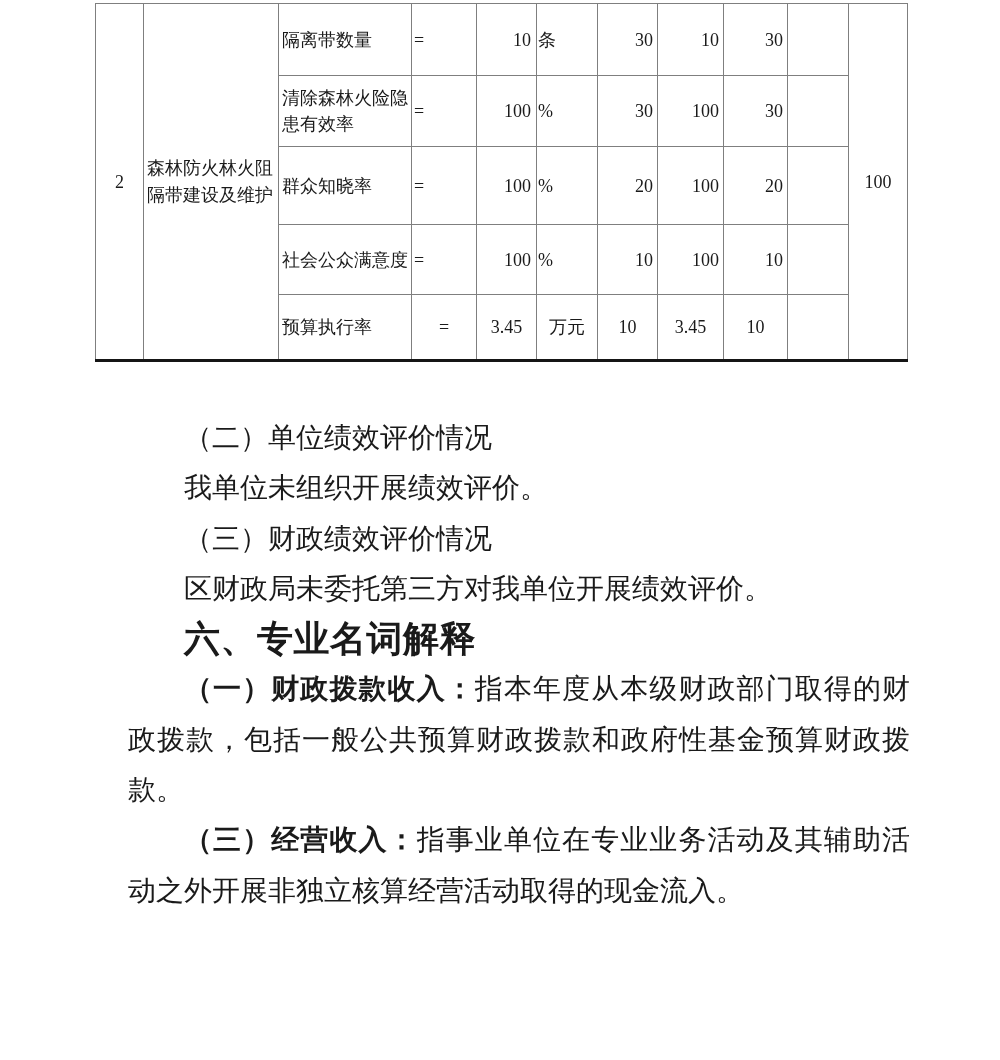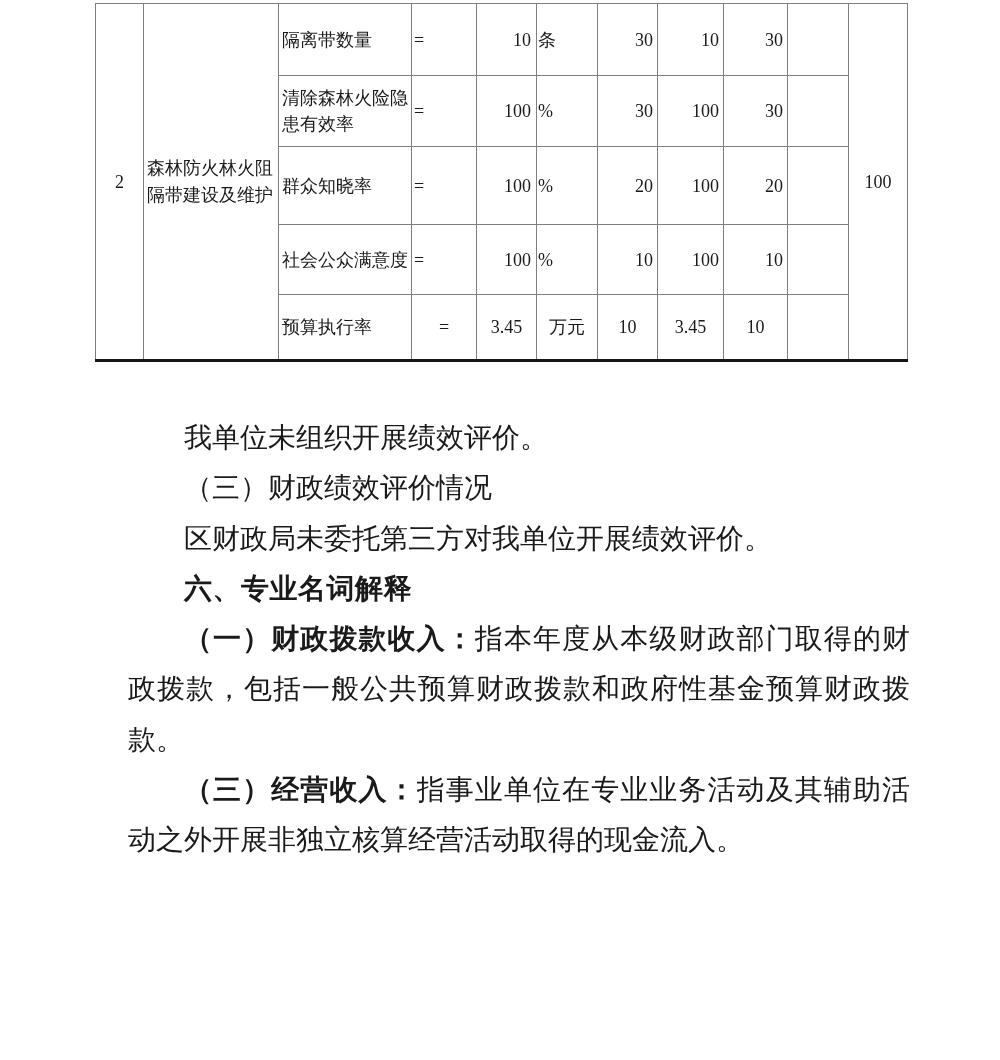--- a/index.html
+++ b/index.html
@@ -67,21 +67,21 @@
     word-break: normal;
     margin: 0;
   }
   .kai {
     font-family: "Liberation Serif", serif;
     font-size: 28px;
     font-weight: normal;
   }
   .hei {
     font-family: "Liberation Sans", sans-serif;
-    font-size: 28px;
+    font-size: 36px;
     font-weight: bold;
     letter-spacing: 0.5px;
   }
   .b { font-weight: bold; }
 </style>
 </head>
 <body>
 
 <div id="page" style="--page-bg: #ffffff; --text-color: #1a1a1a; --border-color: #7f7f7f; --bottom-border-color: #151515;">
 
@@ -150,20 +150,21 @@
           <td class="unit ctr">万元</td>
           <td class="w ctr">10</td>
           <td class="w ctr">3.45</td>
           <td class="w ctr">10</td>
           <td class="note"></td>
         </tr>
       </tbody>
   </table>
 
   <div id="textblock">
+      <div class="tline kai"><span>（二）单位绩效评价情况</span></div>
       <div class="tline kai"><span>我单位未组织开展绩效评价。</span></div>
       <div class="tline kai"><span>（三）财政绩效评价情况</span></div>
       <div class="tline kai"><span>区财政局未委托第三方对我单位开展绩效评价。</span></div>
       <div class="tline hei"><span class="b">六、专业名词解释</span></div>
       <div class="tline kai"><span class="b">（一）财政拨款收入：</span><span>指本年度从本级财政部门取得的财政拨款，包括一般公共预算财政拨款和政府性基金预算财政拨款。</span></div>
       <div class="tline kai"><span class="b">（三）经营收入：</span><span>指事业单位在专业业务活动及其辅助活动之外开展非独立核算经营活动取得的现金流入。</span></div>
     </div>
 
 </div>
 

